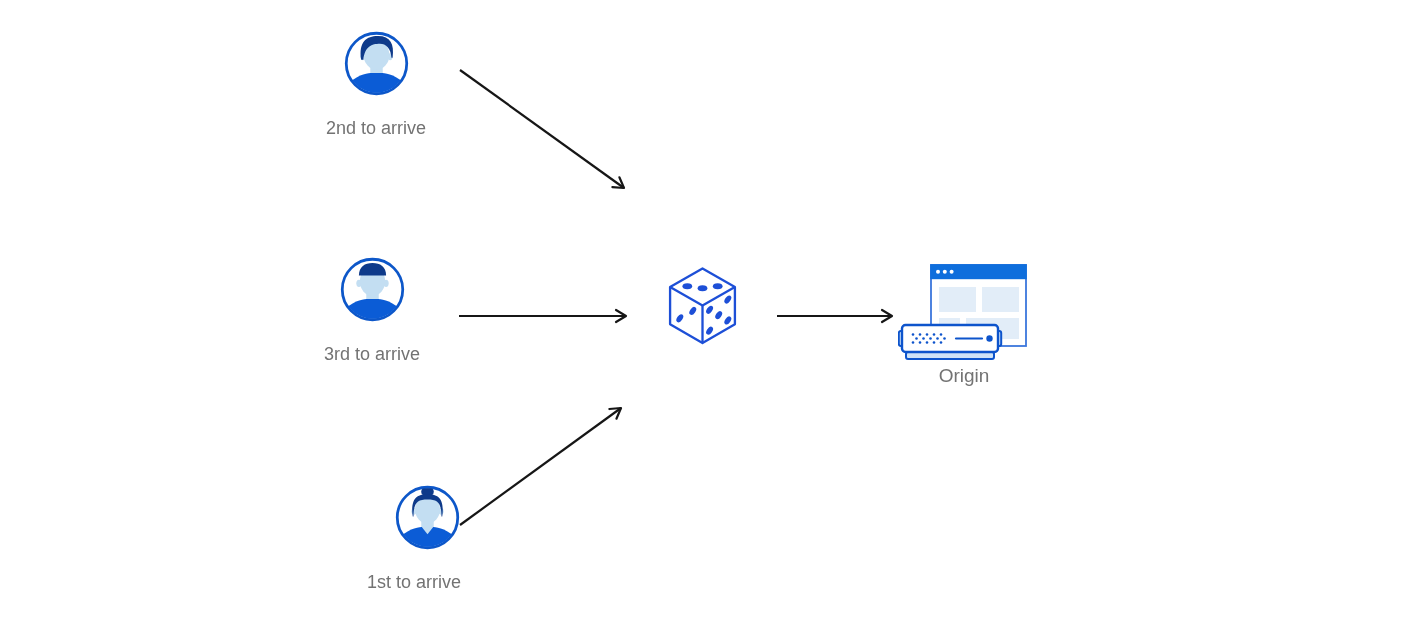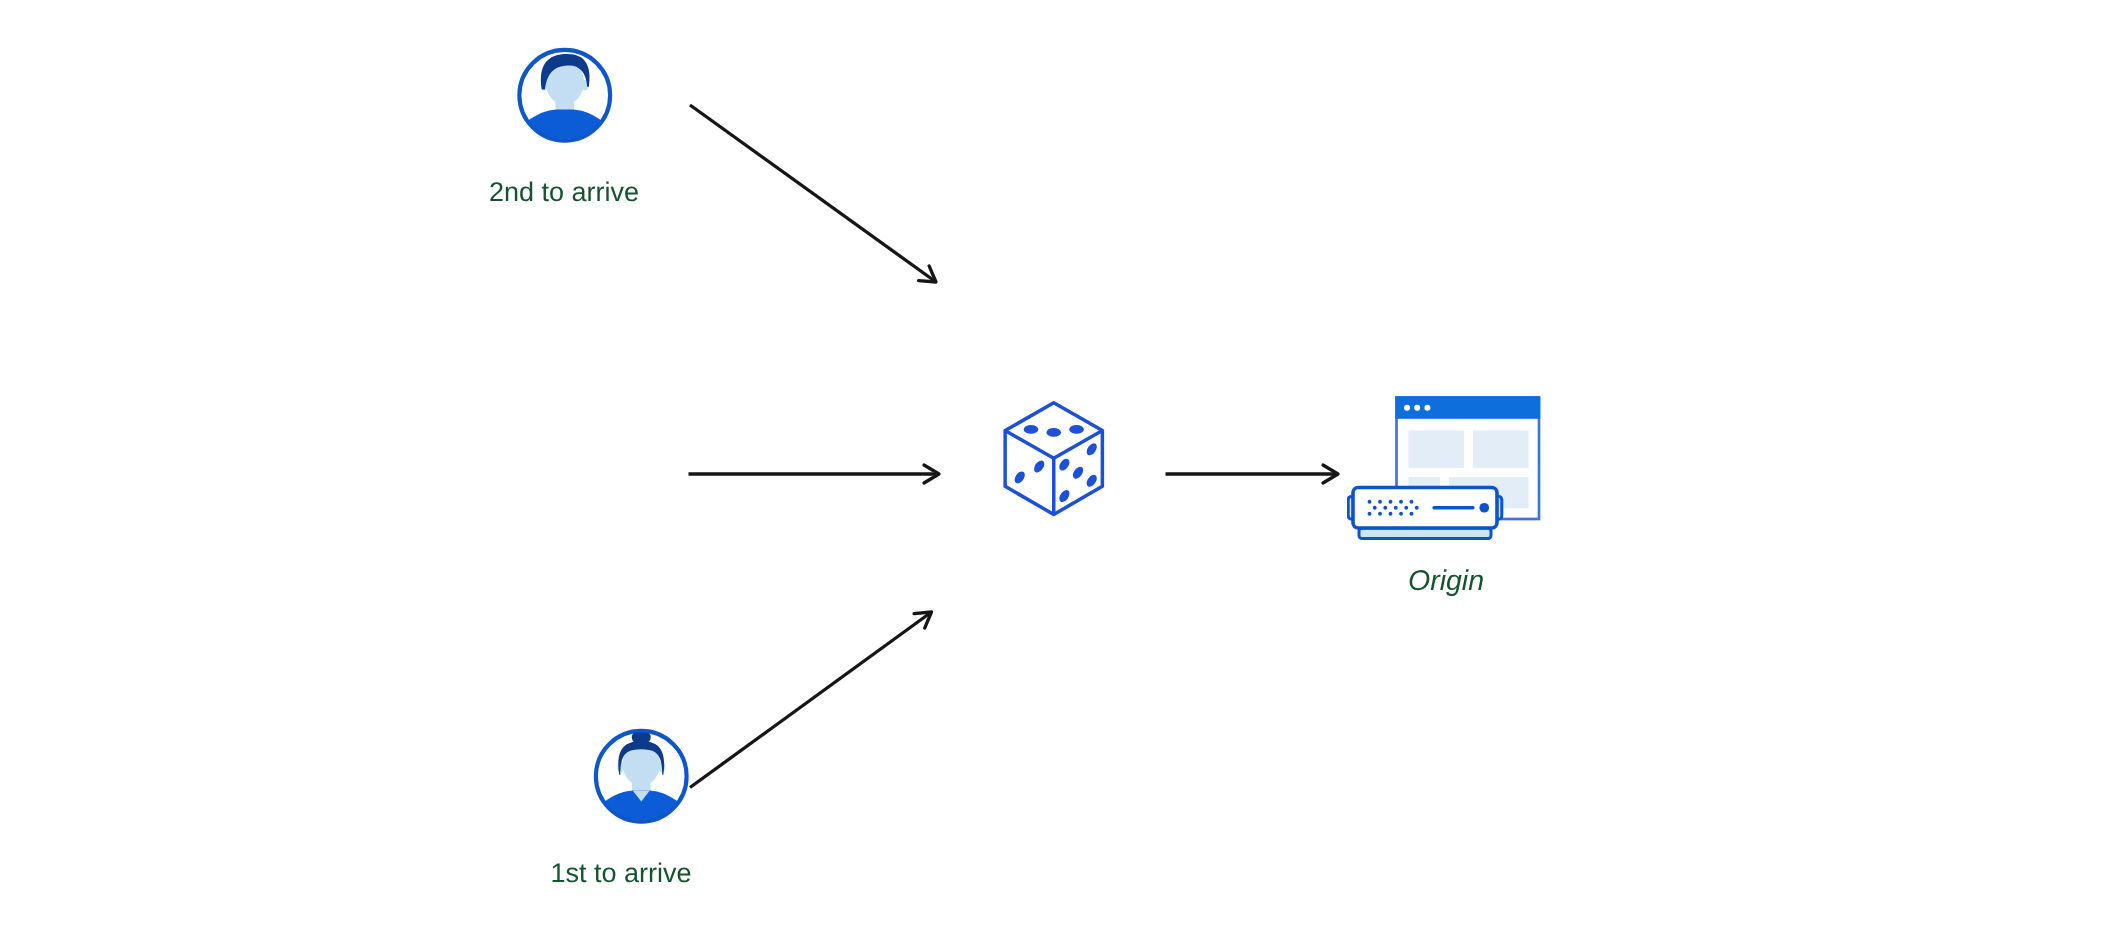--- a/index.html
+++ b/index.html
@@ -9,25 +9,25 @@
     height: 633px;
     background: #ffffff;
     overflow: hidden;
     font-family: "Liberation Sans", "DejaVu Sans", sans-serif;
   }
   .node { position: absolute; display: flex; flex-direction: column; align-items: center; }
   .node-label {
     margin-top: 22px;
     font-size: 18px;
     line-height: 1.1;
-    color: #14532d;
+    color: #737373;
     text-align: center;
     white-space: nowrap;
   }
-  .origin-label { margin-top: 16px; font-size: 19px; font-style: italic; }
+  .origin-label { margin-top: 4px; font-size: 19px; }
   #arrows { position: absolute; left: 0; top: 0; width: 1405px; height: 633px; }
   svg { display: block; }
 </style>
 </head>
 <body>
 
 <div id="canvas">
 
   <svg id="arrows" width="1405" height="633" viewBox="0 0 1405 633">
     <defs>
@@ -54,20 +54,39 @@
         <path d="M2,70 L68,70 L68,60 C58,48 47,45.5 41,45 L29,45 C23,45.5 12,48 2,60 Z" fill="#0b5cd6"></path>
         <ellipse cx="20.8" cy="28" rx="2.6" ry="3.6" fill="#c3def2"></ellipse>
         <ellipse cx="49.2" cy="28" rx="2.6" ry="3.6" fill="#c3def2"></ellipse>
         <ellipse cx="35" cy="26" rx="13.4" ry="15.4" fill="#c3def2"></ellipse>
         <path d="M19,31 C16,12 25,6.2 36,6.2 C49,5.8 54,14 51.8,29 L50.6,29 C50,19 45,14.3 38.5,14.3 C30,14.3 23,17 21.2,31 Z" fill="#0e3a8a"></path>
       </g>
     </svg>
     <div class="node-label">2nd to arrive</div>
   </div>
 
+  <div class="node" style="left:287px; top:256px; width:170px;">
+    <svg width="67" height="67" viewBox="0 0 70 70">
+      <defs>
+          <clipPath id="c2">
+            <circle cx="35" cy="35" r="30.6"></circle>
+          </clipPath>
+        </defs>
+      <circle cx="35" cy="35" r="31.6" fill="#ffffff" stroke="#0d57c9" stroke-width="2.9"></circle>
+      <g clip-path="url(#c2)">
+        <rect x="28.5" y="33" width="13" height="14" fill="#c3def2"></rect>
+        <path d="M2,70 L68,70 L68,60 C58,48 47,45.5 41,45 L29,45 C23,45.5 12,48 2,60 Z" fill="#0b5cd6"></path>
+        <ellipse cx="20.8" cy="28.5" rx="2.7" ry="3.8" fill="#c3def2"></ellipse>
+        <ellipse cx="49.2" cy="28.5" rx="2.7" ry="3.8" fill="#c3def2"></ellipse>
+        <ellipse cx="35" cy="26.5" rx="13.2" ry="15.2" fill="#c3def2"></ellipse>
+        <path d="M20.8,20.5 C20.8,11 27,7.3 35,7.3 C43,7.3 49.2,11 49.2,20.5 Z" fill="#0e3a8a"></path>
+      </g>
+    </svg>
+    <div class="node-label">3rd to arrive</div>
+  </div>
 
   <div class="node" style="left:291px; top:484px; width:170px;align-items:flex-end;">
     <svg width="67" height="67" viewBox="0 0 70 70">
       <defs>
           <clipPath id="c3">
             <circle cx="35" cy="35" r="30.6"></circle>
           </clipPath>
         </defs>
       <circle cx="35" cy="35" r="31.6" fill="#ffffff" stroke="#0d57c9" stroke-width="2.9"></circle>
       <g clip-path="url(#c3)">

